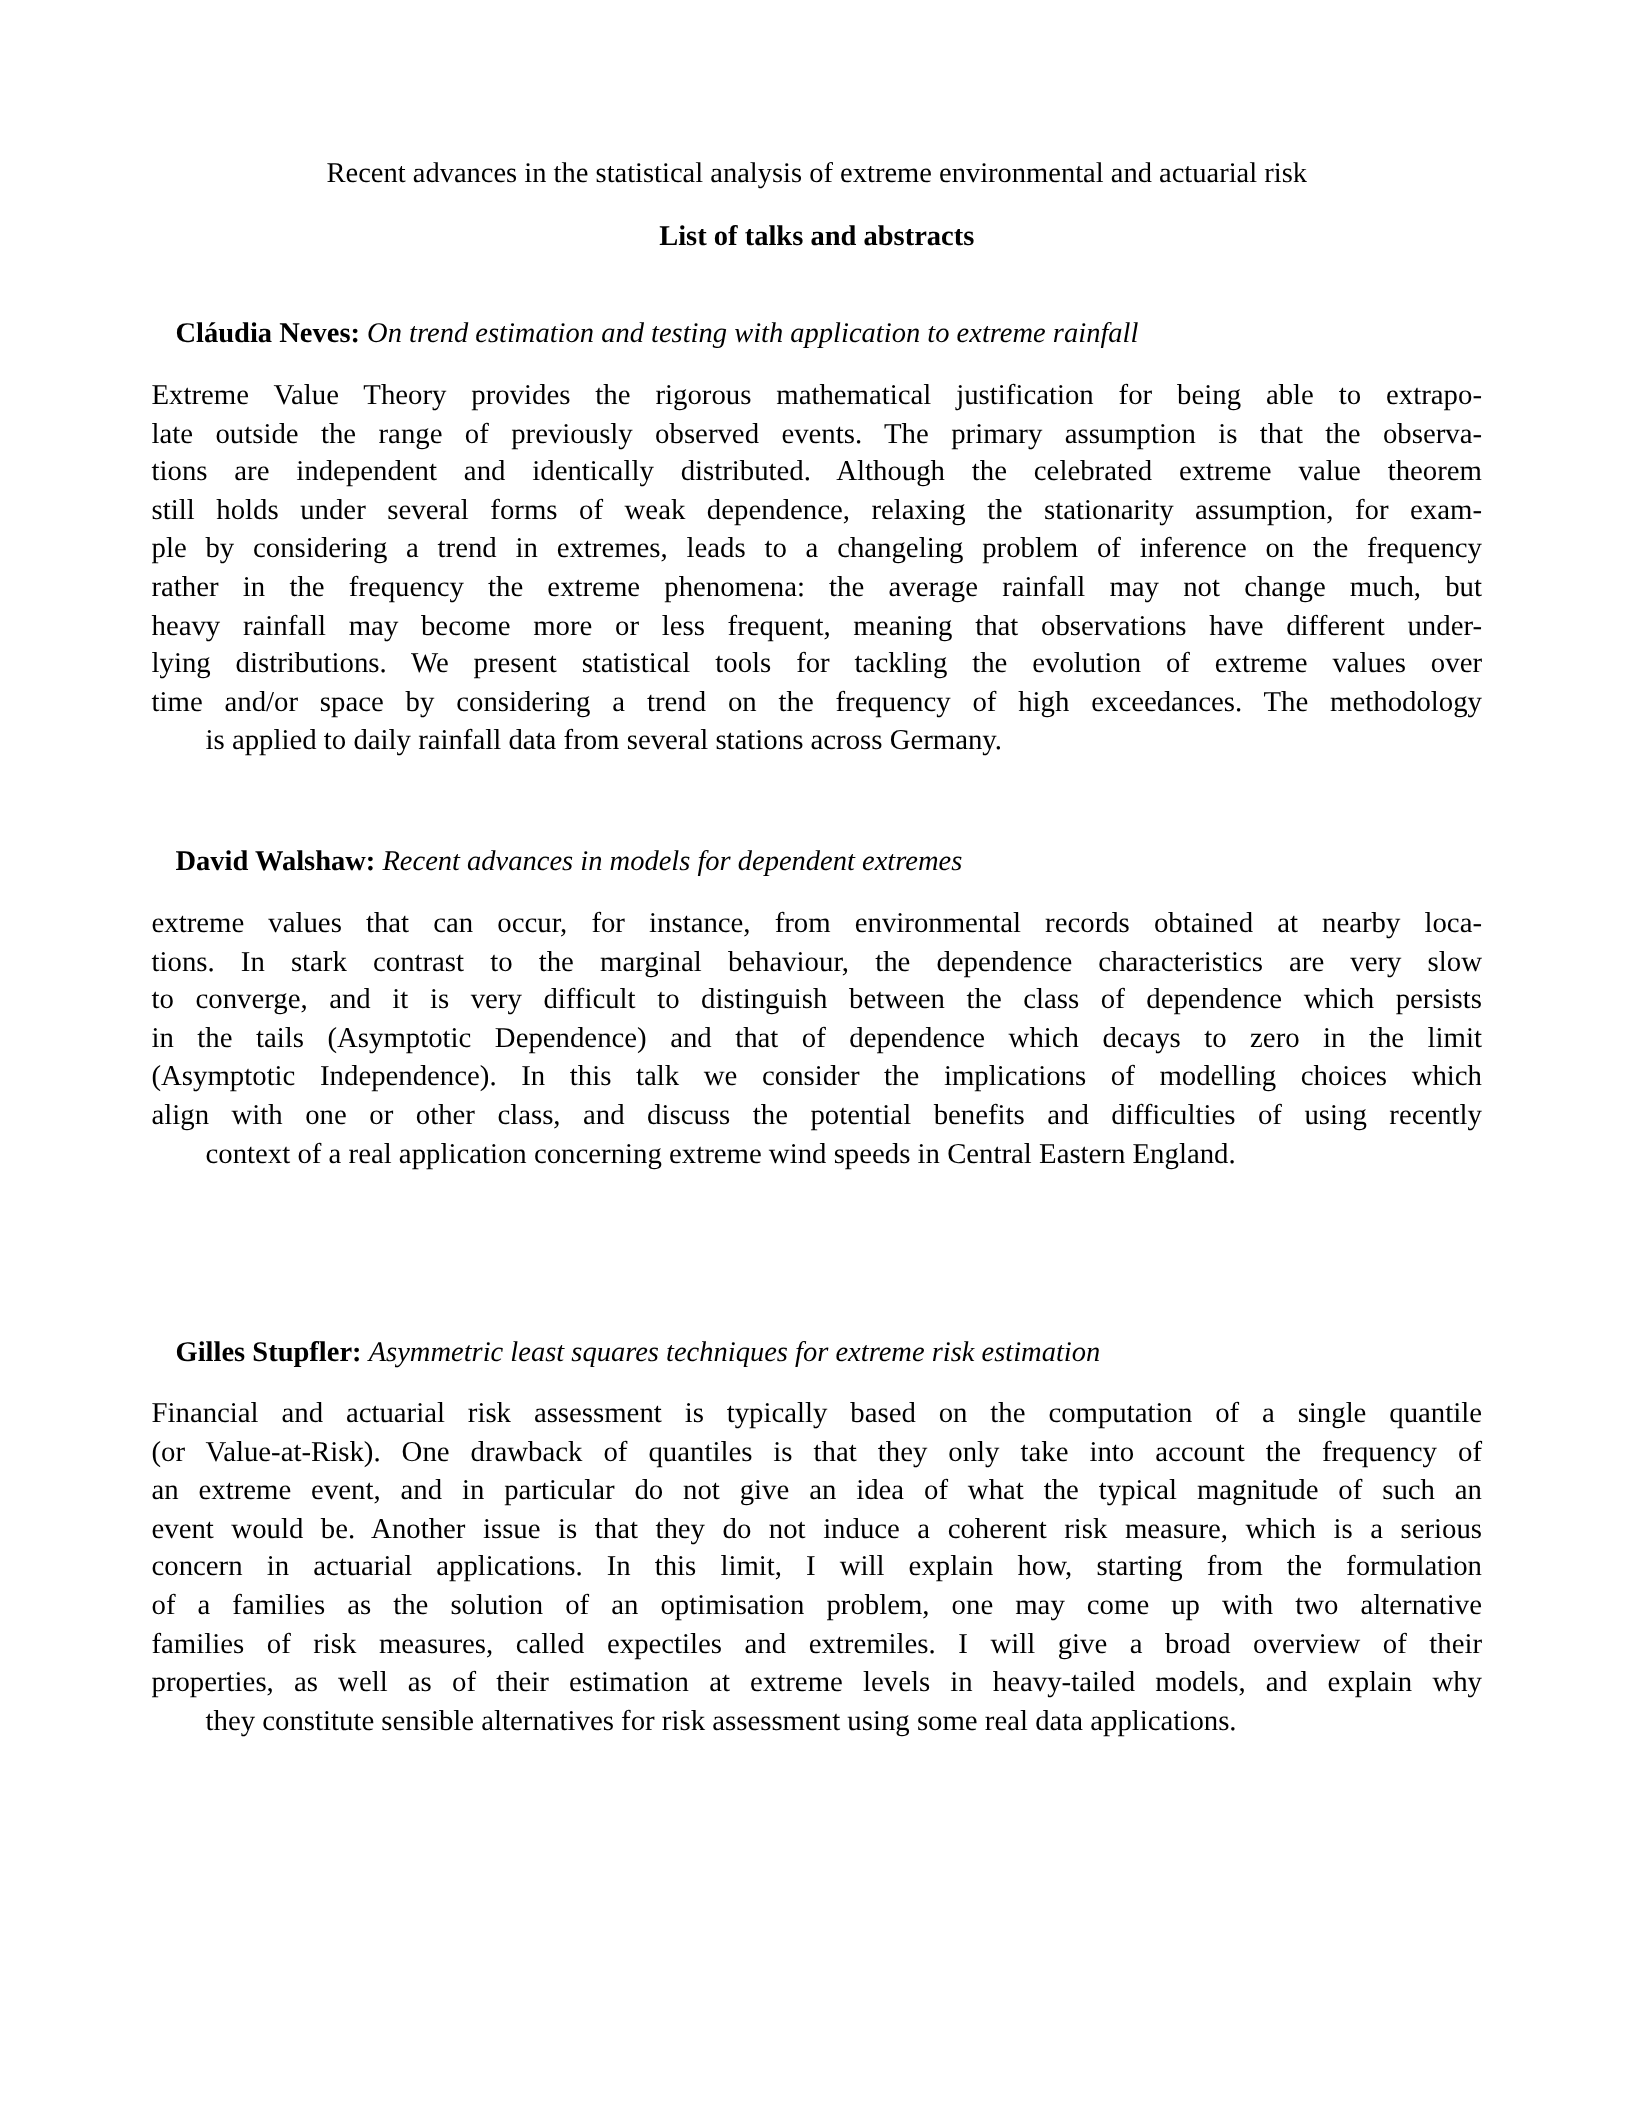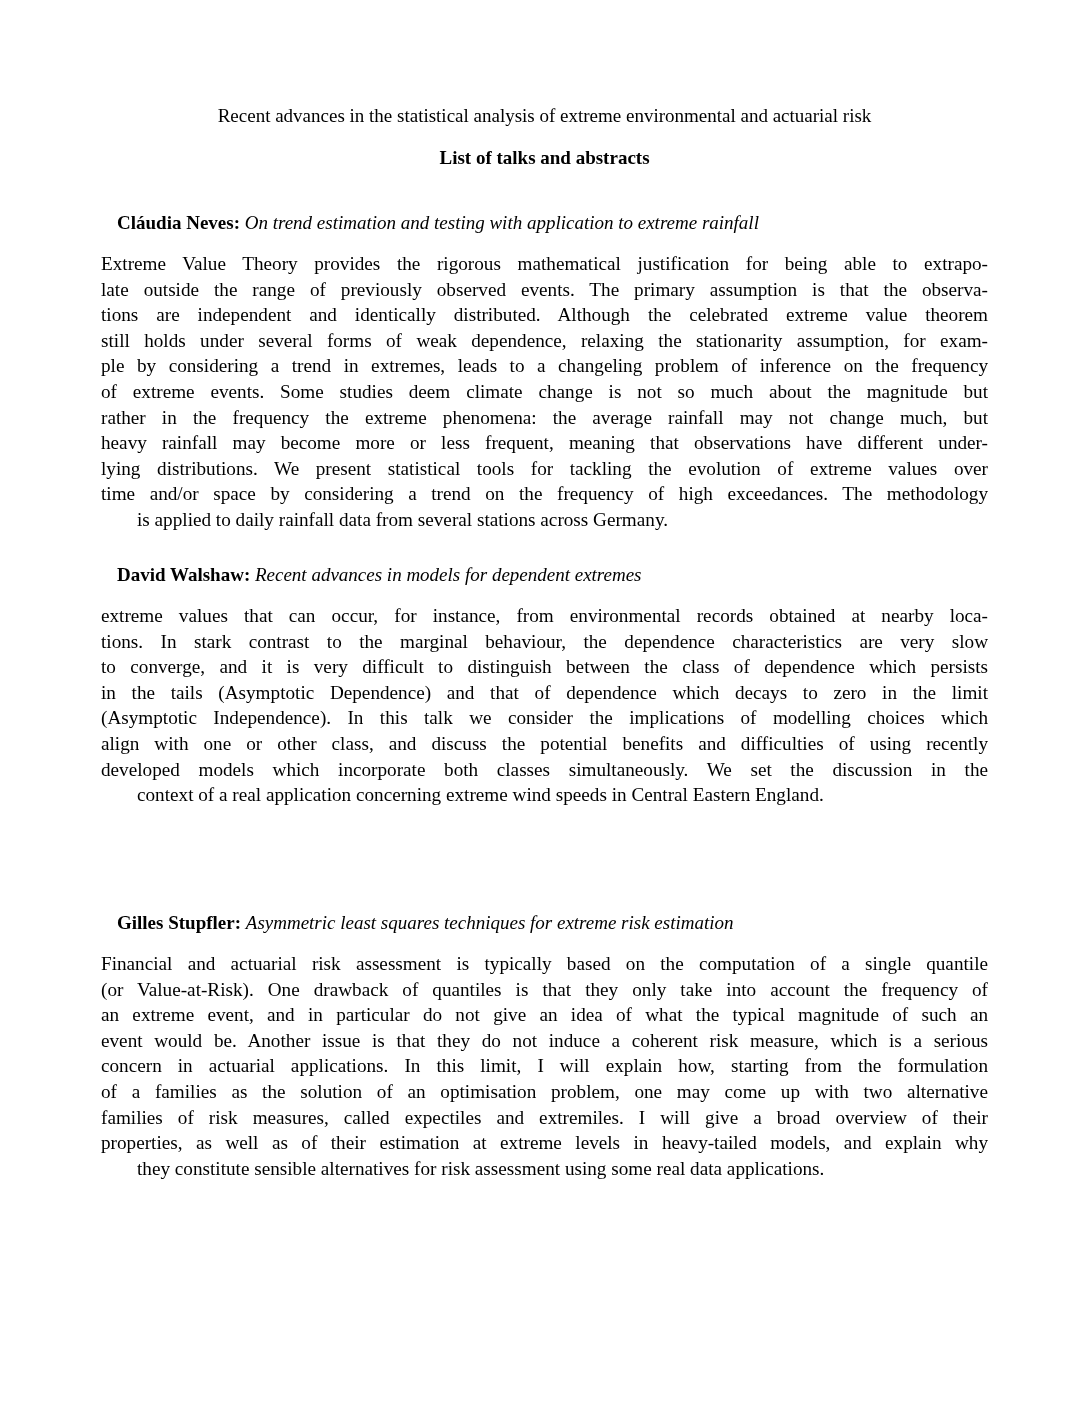--- a/index.html
+++ b/index.html
@@ -50,47 +50,45 @@
     <p class="talk-heading">
       <span class="speaker">Cláudia Neves:</span>
       <span class="title">On trend estimation and testing with application to extreme rainfall</span>
     </p>
     <div class="abstract">
         <span class="line">Extreme Value Theory provides the rigorous mathematical justification for being able to extrapo-</span>
         <span class="line">late outside the range of previously observed events. The primary assumption is that the observa-</span>
         <span class="line">tions are independent and identically distributed. Although the celebrated extreme value theorem</span>
         <span class="line">still holds under several forms of weak dependence, relaxing the stationarity assumption, for exam-</span>
         <span class="line">ple by considering a trend in extremes, leads to a changeling problem of inference on the frequency</span>
-        <span class="line">of extreme events. Some studies deem climate change is not so much about the magnitude but</span>
         <span class="line">rather in the frequency the extreme phenomena: the average rainfall may not change much, but</span>
         <span class="line">heavy rainfall may become more or less frequent, meaning that observations have different under-</span>
         <span class="line">lying distributions. We present statistical tools for tackling the evolution of extreme values over</span>
         <span class="line">time and/or space by considering a trend on the frequency of high exceedances. The methodology</span>
         <span class="line last">is applied to daily rainfall data from several stations across Germany.</span>
       </div>
   </div>
 
   <div class="talk" style="top:547px;">
     <p class="talk-heading">
       <span class="speaker">David Walshaw:</span>
       <span class="title">Recent advances in models for dependent extremes</span>
     </p>
     <div class="abstract">
         <span class="line">extreme values that can occur, for instance, from environmental records obtained at nearby loca-</span>
         <span class="line">tions. In stark contrast to the marginal behaviour, the dependence characteristics are very slow</span>
         <span class="line">to converge, and it is very difficult to distinguish between the class of dependence which persists</span>
         <span class="line">in the tails (Asymptotic Dependence) and that of dependence which decays to zero in the limit</span>
         <span class="line">(Asymptotic Independence). In this talk we consider the implications of modelling choices which</span>
         <span class="line">align with one or other class, and discuss the potential benefits and difficulties of using recently</span>
-        <span class="line">developed models which incorporate both classes simultaneously. We set the discussion in the</span>
         <span class="line last">context of a real application concerning extreme wind speeds in Central Eastern England.</span>
       </div>
   </div>
 
-  <div class="talk" style="top:895px;">
+  <div class="talk" style="top:874px;">
     <p class="talk-heading">
       <span class="speaker">Gilles Stupfler:</span>
       <span class="title">Asymmetric least squares techniques for extreme risk estimation</span>
     </p>
     <div class="abstract">
         <span class="line">Financial and actuarial risk assessment is typically based on the computation of a single quantile</span>
         <span class="line">(or Value-at-Risk). One drawback of quantiles is that they only take into account the frequency of</span>
         <span class="line">an extreme event, and in particular do not give an idea of what the typical magnitude of such an</span>
         <span class="line">event would be. Another issue is that they do not induce a coherent risk measure, which is a serious</span>
         <span class="line">concern in actuarial applications. In this limit, I will explain how, starting from the formulation</span>

